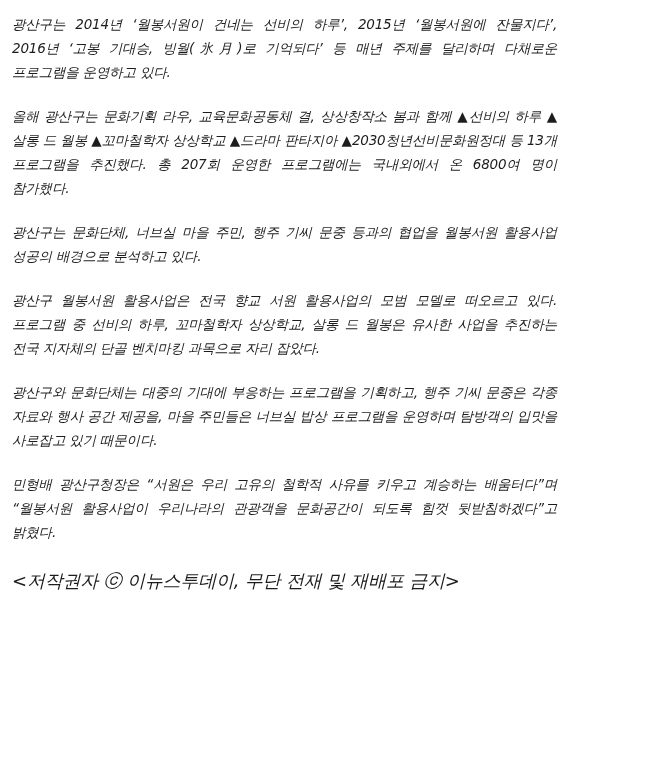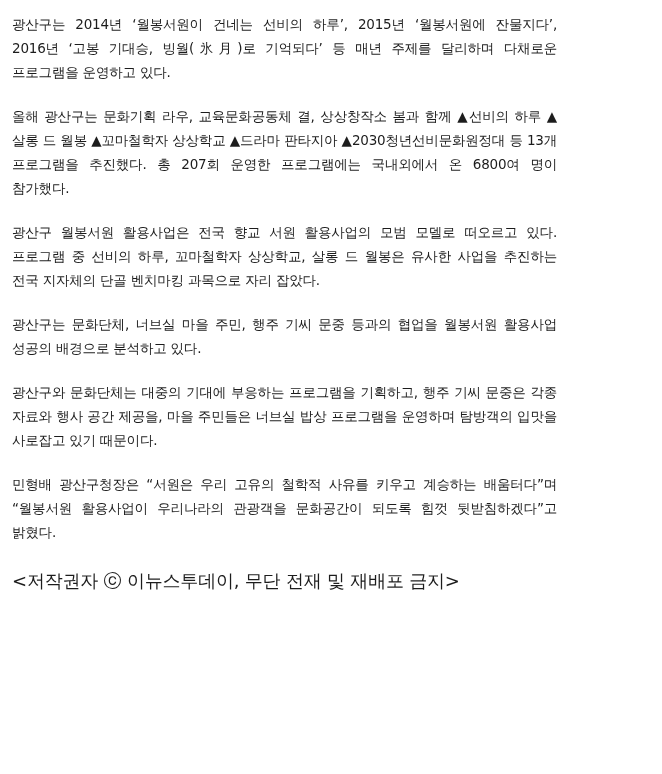--- a/index.html
+++ b/index.html
@@ -11,20 +11,21 @@
     width: 662px;
     height: 774px;
     font-family: "DejaVu Sans", "Liberation Sans", sans-serif;
     color: #1a1a1a;
     overflow: hidden;
   }
   .article {
     box-sizing: border-box;
     width: 569px;
     padding: 12px 12px 0 12px;
+    font-style: italic;
   }
   .para {
     font-size: 13.5px;
     line-height: 1.78;
     letter-spacing: -0.2px;
     color: #1c1c1c;
     margin: 0 0 20px 0;
     text-align: justify;
     word-break: keep-all;
     white-space: pre-line;
@@ -39,18 +40,18 @@
     margin-top: 22px;
     letter-spacing: -0.2px;
   }
 </style>
 </head>
 <body>
 
 <div class="article">
   <p class="para">광산구는 2014년 ‘월봉서원이 건네는 선비의 하루’, 2015년 ‘월봉서원에 잔물지다’, 2016년 ‘고봉 기대승, 빙월(氷月)로 기억되다’ 등 매년 주제를 달리하며 다채로운 프로그램을 운영하고 있다.</p>
   <p class="para">올해 광산구는 문화기획 라우, 교육문화공동체 결, 상상창작소 봄과 함께 ▲선비의 하루 ▲살롱 드 월봉 ▲꼬마철학자 상상학교 ▲드라마 판타지아 ▲2030청년선비문화원정대 등 13개 프로그램을 추진했다. 총 207회 운영한 프로그램에는 국내외에서 온 6800여 명이 참가했다.</p>
+  <p class="para">광산구는 문화단체, 너브실 마을 주민, 행주 기씨 문중 등과의 협업을 월봉서원 활용사업 성공의 배경으로 분석하고 있다.</p>
   <p class="para">광산구 월봉서원 활용사업은 전국 향교 서원 활용사업의 모범 모델로 떠오르고 있다. 프로그램 중 선비의 하루, 꼬마철학자 상상학교, 살롱 드 월봉은 유사한 사업을 추진하는 전국 지자체의 단골 벤치마킹 과목으로 자리 잡았다.</p>
-  <p class="para">광산구는 문화단체, 너브실 마을 주민, 행주 기씨 문중 등과의 협업을 월봉서원 활용사업 성공의 배경으로 분석하고 있다.</p>
   <p class="para">광산구와 문화단체는 대중의 기대에 부응하는 프로그램을 기획하고, 행주 기씨 문중은 각종 자료와 행사 공간 제공을, 마을 주민들은 너브실 밥상 프로그램을 운영하며 탐방객의 입맛을 사로잡고 있기 때문이다.</p>
   <p class="para">민형배 광산구청장은 “서원은 우리 고유의 철학적 사유를 키우고 계승하는 배움터다”며 “월봉서원 활용사업이 우리나라의 관광객을 문화공간이 되도록 힘껏 뒷받침하겠다”고 밝혔다.</p>
   <div class="copyright">&lt;저작권자 ⓒ 이뉴스투데이, 무단 전재 및 재배포 금지&gt;</div>
 </div>
 
 </body></html>

